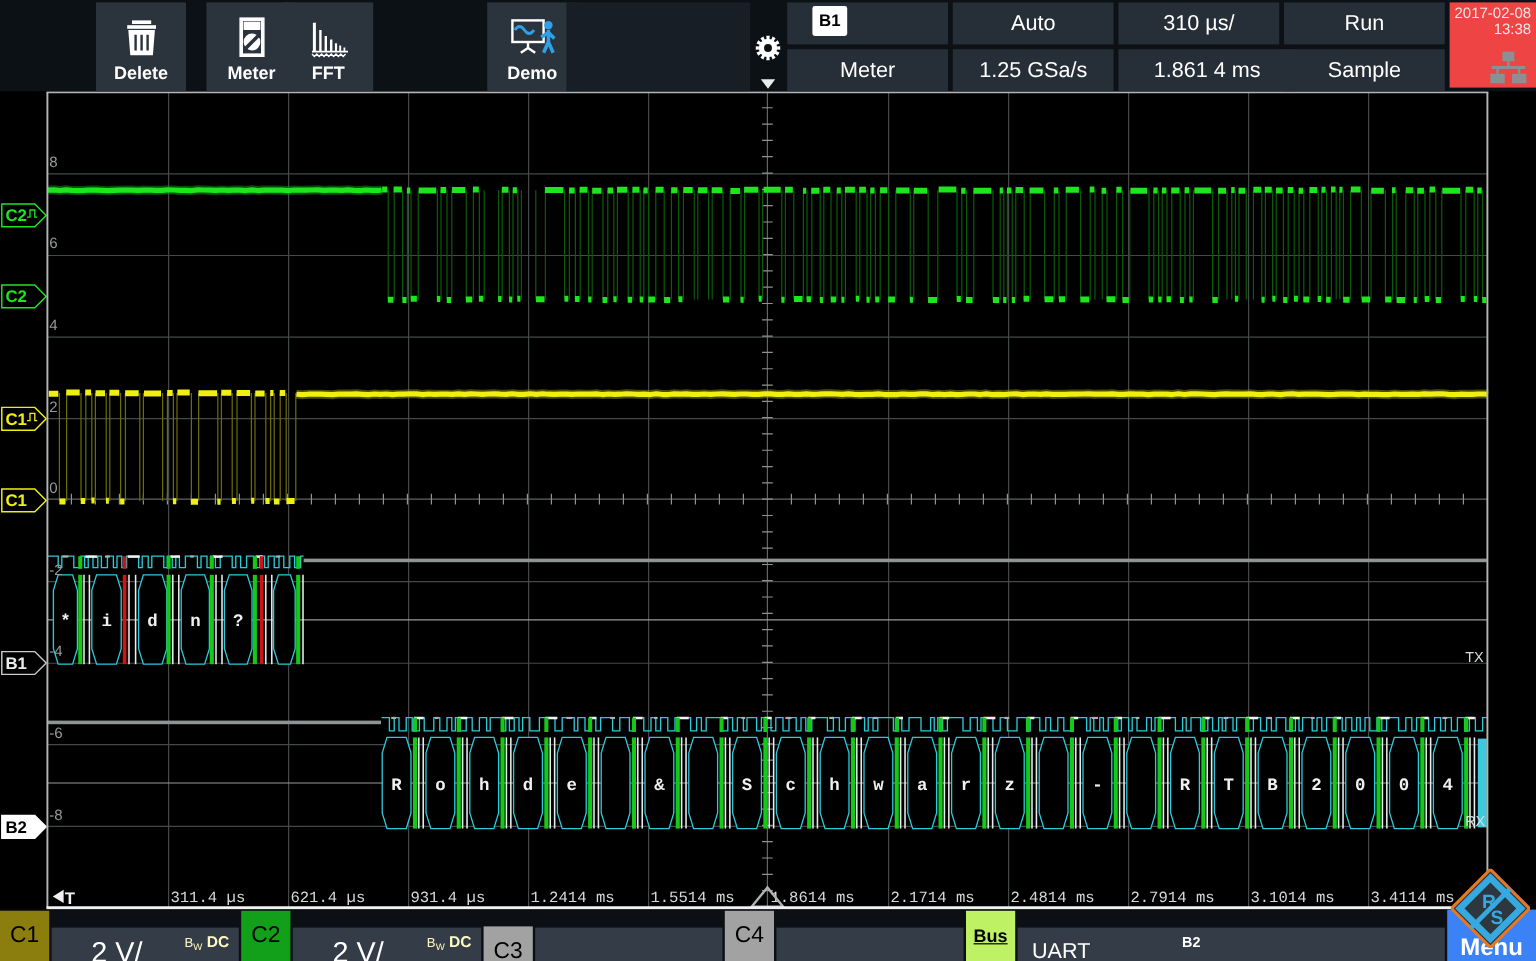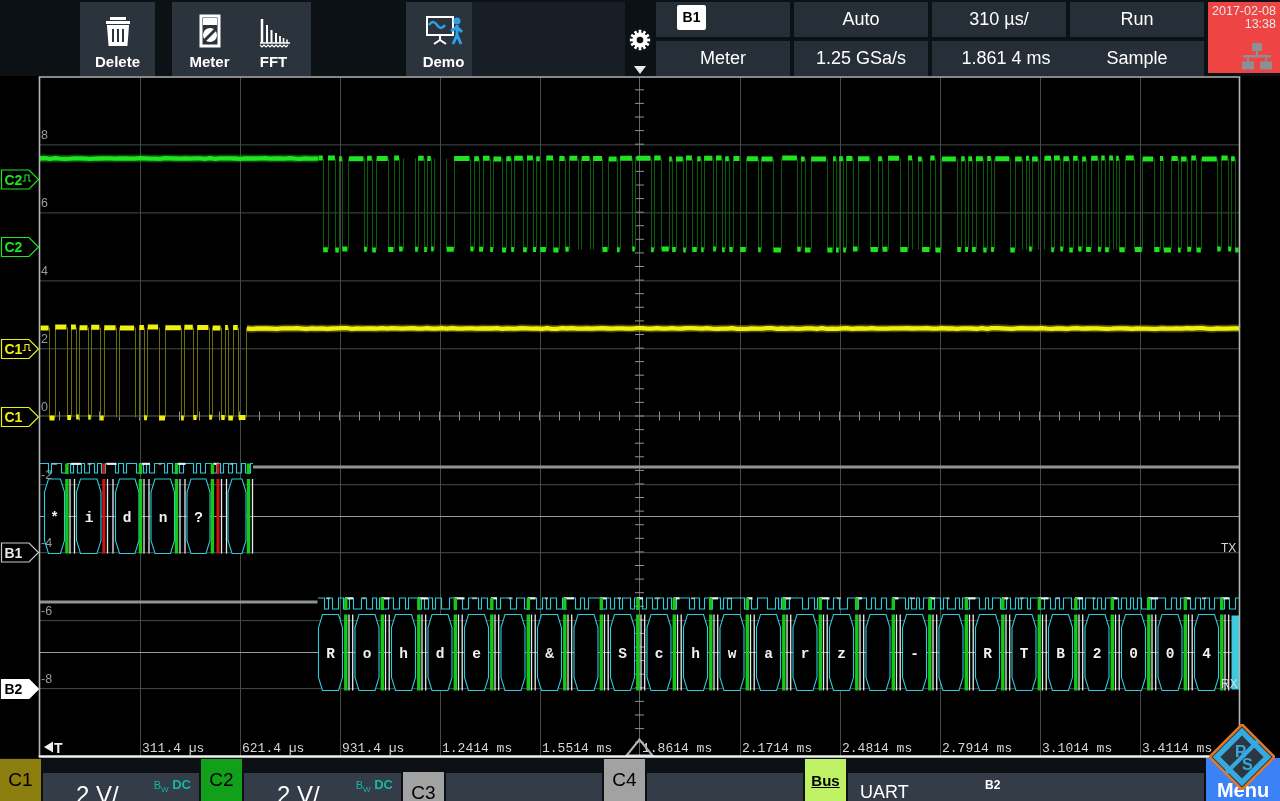--- a/index.html
+++ b/index.html
@@ -23,21 +23,21 @@
 #gear { position:absolute; left:629px; top:29px; }
 #gararrow { position:absolute; left:634px; top:66px; width:0; height:0;
             border-left:6px solid transparent; border-right:6px solid transparent; border-top:8px solid #e8ecec; }
 
 
 #botbar { position:absolute; left:0; top:758px; width:1280px; height:43px; background:#0c1014; }
 .bbox { position:absolute; top:1px; height:42px; color:#000; font-size:19px;
         display:flex; align-items:center; justify-content:center; }
 .bcell { position:absolute; top:15px; height:44px; background:#333c47; color:#fff; }
 .vdiv { font-size:24px; position:absolute; left:33px; top:8px; }
-.bwdc { position:absolute; right:8px; top:4px; font-size:13px; font-weight:bold; color:#14b8a6; }
+.bwdc { position:absolute; right:8px; top:4px; font-size:13px; font-weight:bold; color:#fef9c3; }
 .bwdc .sub { font-weight:normal; font-size:11px; }
 .bwdc .subw { font-weight:normal; font-size:8px; vertical-align:-3px; }
 .ratio { position:absolute; right:8px; bottom:3px; font-size:10px; color:#fff; }
 #menu { position:absolute; left:1206px; top:0; width:74px; height:43px; background:#3b82f6; }
 #menutxt { position:absolute; left:0; width:100%; text-align:center; bottom:-1px; color:#fff;
            font-weight:bold; font-size:20px; }
 #rslogo { position:absolute; left:1209px; top:724px; z-index:5; }
 </style>
 </head>
 <body>

